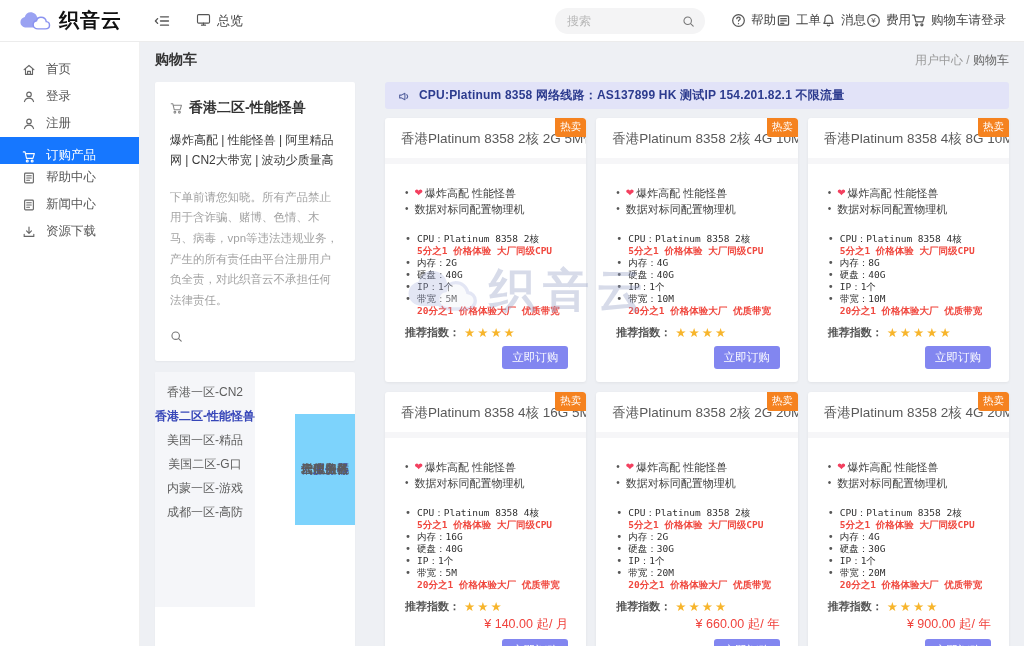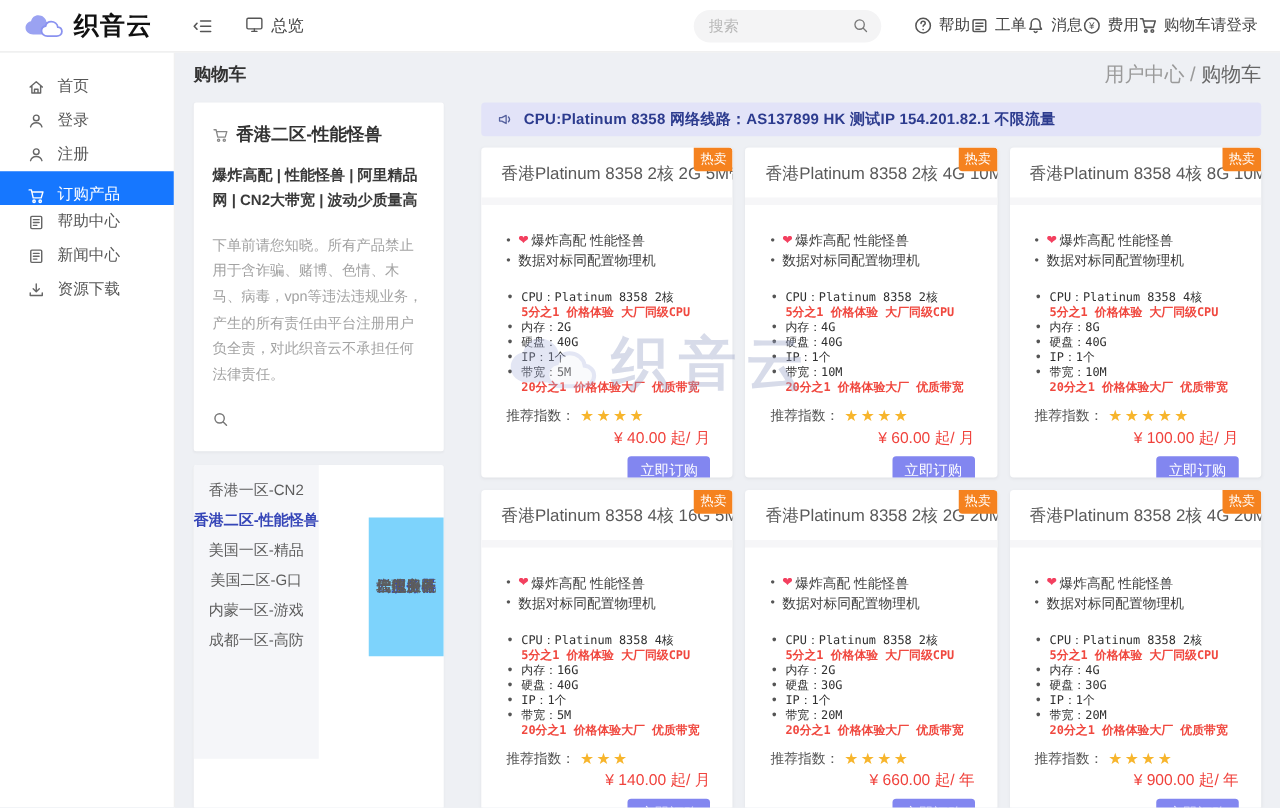--- a/index.html
+++ b/index.html
@@ -31,31 +31,31 @@
   .side-item { display:flex; align-items:center; gap:10px; height:27px; padding-left:22px;
                font-size:12.5px; color:#555; cursor:pointer; }
   .side-item .mini-icon { width:14px; height:14px; color:#666; }
   .side-item.active { background:#1677ff; color:#fff;align-items:flex-end; }
   .side-item.active .mini-icon { color:#fff; }
 
   
   .main { position:absolute; left:140px; top:42px; right:0; bottom:0; overflow:hidden; }
   .page-head { height:36px; display:flex; align-items:center; justify-content:space-between; padding:0 15px; }
   .page-title { font-size:14px; font-weight:700; color:#333; }
-  .breadcrumb { font-size:16px; color:#9a9a9a; }
+  .breadcrumb { font-size:12px; color:#9a9a9a; }
   .breadcrumb .cur { color:#666; }
   .content { display:flex; padding:4px 15px 0; }
 
   
   .left-col { width:200px; margin-right:30px; flex:none; }
   .panel { background:#fff; border-radius:2px; box-shadow:0 1px 2px rgba(0,0,0,.04); }
   .group-panel { padding:17px 15px 14px; }
   .group-title { font-size:14px; color:#333; font-weight:600; display:flex; align-items:center; gap:6px; }
   .group-title .mini-icon { width:13px; height:13px; color:#888; }
-  .group-tags { margin-top:14px; font-size:12px; color:#3a3a3a; line-height:1.65;font-weight:bold; }
+  .group-tags { margin-top:14px; font-size:12px; color:#3a3a3a; line-height:1.65; }
   .group-disclaimer { margin-top:16px; font-size:11.5px; color:#a3a3a3; line-height:1.8; }
   .group-search { margin-top:18px; width:13px; height:13px; color:#777; cursor:pointer; display:inline-block; }
   .group-search svg { width:100%; height:100%; }
 
   .cat-panel { margin-top:11px; height:361px; position:relative; overflow:hidden; }
   .cat-panel::before { content:""; position:absolute; left:0; top:0; width:50%; height:235px; background:#f5f6f9; }
   .cat-rows { position:relative; padding-top:9px; }
   .cat-row { display:grid; grid-template-columns:1fr 1fr; height:24px; }
   .cat-cell { display:flex; align-items:center; justify-content:center; font-size:12px; color:#5d5d5d; cursor:pointer; }
   .cat-cell.main.active { background:#7dd3fc; color:#3646b8; font-weight:600; }
@@ -78,21 +78,21 @@
   .card-body { padding:10px 16px 0 20px; }
   .features { list-style:none; margin-top:12px; }
   .features li { font-size:11px; color:#3f3f3f; line-height:14px; margin-bottom:2px; display:flex; align-items:center; }
   .dot { color:#555; margin-right:6px; font-size:10px; }
   .heart { color:#f3405f; margin-right:2px; font-size:10px; }
   .specs { list-style:none; margin-top:17px; }
   .specs li { font-family:"DejaVu Sans Mono","Liberation Mono",monospace; font-size:9.5px;
               line-height:12px; color:#2f2f2f; display:flex; align-items:center; }
   .specs li.red { color:#f0483f; font-weight:700; }
   .specs li.red .dot { visibility:hidden; }
-  .rating-row { margin-top:8px; font-size:11px; color:#555; display:flex; align-items:flex-start; }
+  .rating-row { margin-top:8px; font-size:11px; color:#555; display:flex; align-items:flex-start;font-weight:bold; }
   .stars { color:#f7b52c; font-size:12.5px; letter-spacing:2px; margin-left:4px; }
   .price-row { text-align:right; margin-top:2px; font-size:12.5px; color:#f0423c; padding-right:2px; }
   .btn-row { text-align:right; margin-top:6px; padding-right:2px; }
   .order-btn { width:66px; height:23px; background:#8286f0; color:#fbfbff; border:none;
                border-radius:3px; font-size:11.5px; cursor:pointer; font-family:inherit; }
 
   .watermark { position:absolute; left:18px; top:178px; display:flex; align-items:center; gap:8px;
                pointer-events:none; z-index:5; }
   .watermark svg { width:78px; height:52px; opacity:.32; }
   .watermark-text { font-size:46px; font-weight:700; color:rgba(150,160,196,.38); letter-spacing:8px; }
@@ -347,21 +347,20 @@
                 </li>
                 <li class="red">
                   <span class="dot">•</span>
                   <span>20分之1 价格体验大厂 优质带宽</span>
                 </li>
               </ul>
       <div class="rating-row">
         <span>推荐指数：</span>
         <span class="stars">★★★★</span>
       </div>
-      <div class="price-row">¥ 40.00 起/ 月</div>
       <div class="btn-row">
         <button class="order-btn">立即订购</button>
       </div>
     </div>
   </article>
 
   <article class="card">
     <span class="badge">热卖</span>
     <h3 class="card-title">香港Platinum 8358 2核 4G 10M带宽</h3>
     <div class="card-body">
@@ -403,21 +402,20 @@
                 </li>
                 <li class="red">
                   <span class="dot">•</span>
                   <span>20分之1 价格体验大厂 优质带宽</span>
                 </li>
               </ul>
       <div class="rating-row">
         <span>推荐指数：</span>
         <span class="stars">★★★★</span>
       </div>
-      <div class="price-row">¥ 60.00 起/ 月</div>
       <div class="btn-row">
         <button class="order-btn">立即订购</button>
       </div>
     </div>
   </article>
 
   <article class="card">
     <span class="badge">热卖</span>
     <h3 class="card-title">香港Platinum 8358 4核 8G 10M带宽</h3>
     <div class="card-body">
@@ -459,21 +457,20 @@
                 </li>
                 <li class="red">
                   <span class="dot">•</span>
                   <span>20分之1 价格体验大厂 优质带宽</span>
                 </li>
               </ul>
       <div class="rating-row">
         <span>推荐指数：</span>
         <span class="stars">★★★★★</span>
       </div>
-      <div class="price-row">¥ 100.00 起/ 月</div>
       <div class="btn-row">
         <button class="order-btn">立即订购</button>
       </div>
     </div>
   </article>
 
   <article class="card">
     <span class="badge">热卖</span>
     <h3 class="card-title">香港Platinum 8358 4核 16G 5M带宽</h3>
     <div class="card-body">

